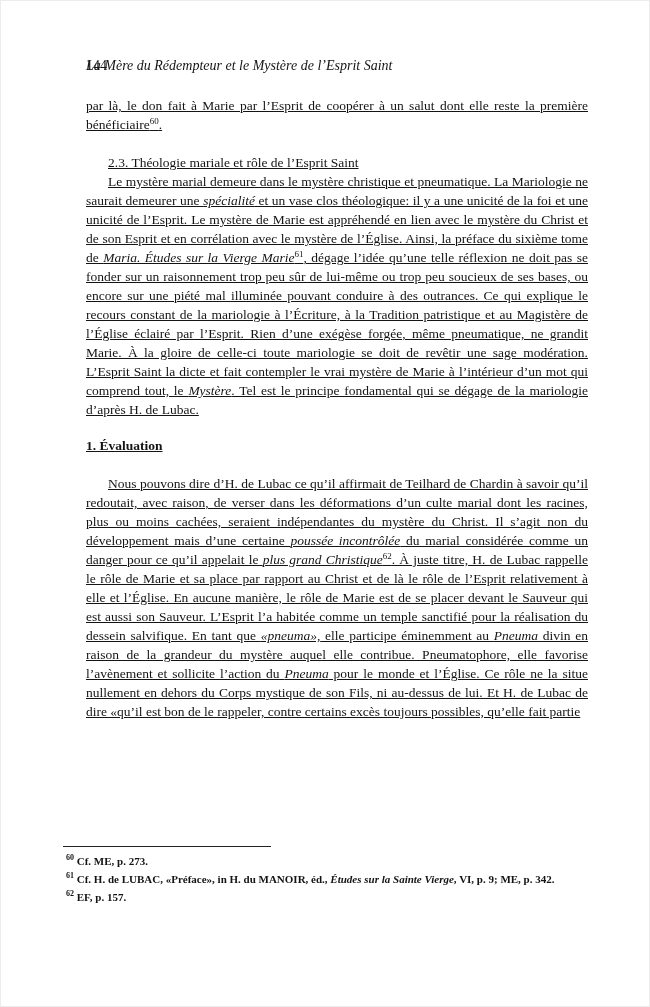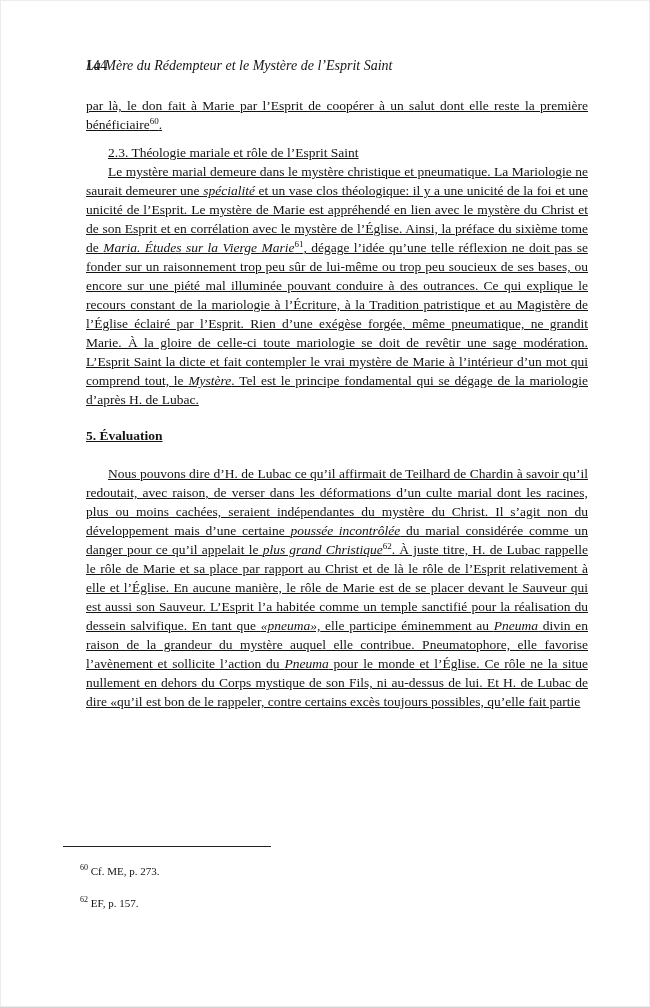--- a/index.html
+++ b/index.html
@@ -30,21 +30,21 @@
   }
   .body-text {
     font-size: 13.5px;
     line-height: 19px;
     text-align: justify;
     text-decoration: underline;
   }
   .body-text p { margin: 0; }
   p.cont { text-indent: 0; }
   p.subhead {
-    margin-top: 9px;
+    margin-top: 19px;
     text-indent: 22px;
   }
   p.indented { text-indent: 22px; }
   h3.section-heading {
     font-size: 13.5px;
     line-height: 19px;
     font-weight: bold;
     margin: 17px 0 19px 0;
   }
   .it { font-style: italic; }
@@ -61,21 +61,22 @@
   }
   .fn-rule {
     width: 208px;
     border-top: 1px solid #222;
     margin-bottom: 7px;
   }
   .fn {
     font-size: 11px;
     line-height: 15px;
     text-align: justify;
-    margin: 17px;
+    margin: 3px;
+    font-weight: bold;
   }
   .fn sup.fnref { font-size: 8px; }
 </style>
 </head>
 <body>
 
 <div class="page">
 
   <div class="pg-header">
     <span class="pagenum">144</span>
@@ -83,28 +84,29 @@
   </div>
 
   <div class="body-text">
 
     <p class="cont"><span>par là, le don fait à Marie par l’Esprit de coopérer à un salut dont elle reste la première bénéficiaire</span><sup class="fnref">60</sup><span>.</span></p>
 
     <p class="subhead">2.3. Théologie mariale et rôle de l’Esprit Saint</p>
 
     <p class="indented"><span>Le mystère marial demeure dans le mystère christique et pneumatique. La Mariologie ne saurait demeurer une </span><span class="it">spécialité</span><span> et un vase clos théologique: il y a une unicité de la foi et une unicité de l’Esprit. Le mystère de Marie est appréhendé en lien avec le mystère du Christ et de son Esprit et en corrélation avec le mystère de l’Église. Ainsi, la préface du sixième tome de </span><span class="it">Maria. Études sur la Vierge Marie</span><sup class="fnref">61</sup><span>, dégage l’idée qu’une telle réflexion ne doit pas se fonder sur un raisonnement trop peu sûr de lui-même ou trop peu soucieux de ses bases, ou encore sur une piété mal illuminée pouvant conduire à des outrances. Ce qui explique le recours constant de la mariologie à l’Écriture, à la Tradition patristique et au Magistère de l’Église éclairé par l’Esprit. Rien d’une exégèse forgée, même pneumatique, ne grandit Marie. À la gloire de celle-ci toute mariologie se doit de revêtir une sage modération. L’Esprit Saint la dicte et fait contempler le vrai mystère de Marie à l’intérieur d’un mot qui comprend tout, le </span><span class="it">Mystère</span><span>. Tel est le principe fondamental qui se dégage de la mariologie d’après H. de Lubac.</span></p>
 
-    <h3 class="section-heading">5. Évaluation</h3>
+    <h3 class="section-heading">1. Évaluation</h3>
 
     <p class="indented"><span>Nous pouvons dire d’H. de Lubac ce qu’il affirmait de Teilhard de Chardin à savoir qu’il redoutait, avec raison, de verser dans les déformations d’un culte marial dont les racines, plus ou moins cachées, seraient indépendantes du mystère du Christ. Il s’agit non du développement mais d’une certaine </span><span class="it">poussée incontrôlée</span><span> du marial considérée comme un danger pour ce qu’il appelait le </span><span class="it">plus grand Christique</span><sup class="fnref">62</sup><span>. À juste titre, H. de Lubac rappelle le rôle de Marie et sa place par rapport au Christ et de là le rôle de l’Esprit relativement à elle et l’Église. En aucune manière, le rôle de Marie est de se placer devant le Sauveur qui est aussi son Sauveur. L’Esprit l’a habitée comme un temple sanctifié pour la réalisation du dessein salvifique. En tant que </span><span class="it">«pneuma»,</span><span> elle participe éminemment au </span><span class="it">Pneuma</span><span> divin en raison de la grandeur du mystère auquel elle contribue. Pneumatophore, elle favorise l’avènement et sollicite l’action du </span><span class="it">Pneuma</span><span> pour le monde et l’Église. Ce rôle ne la situe nullement en dehors du Corps mystique de son Fils, ni au-dessus de lui. Et H. de Lubac de dire «qu’il est bon de le rappeler, contre certains excès toujours possibles, qu’elle fait partie</span></p>
 
   </div>
 
   <div class="footnotes">
     <div class="fn-rule"></div>
 
     <p class="fn"><sup class="fnref">60</sup><span> Cf. ME, p. 273.</span></p>
 
+    <p class="fn"><sup class="fnref">61</sup><span> Cf. H. de LUBAC, «Préface», in H. du MANOIR, éd., </span><span class="it">Études sur la Sainte Vierge</span><span>, VI,  p. 9; ME, p. 342.</span></p>
 
     <p class="fn"><sup class="fnref">62</sup><span> EF, p. 157.</span></p>
   </div>
 
 </div>
 
 </body></html>

